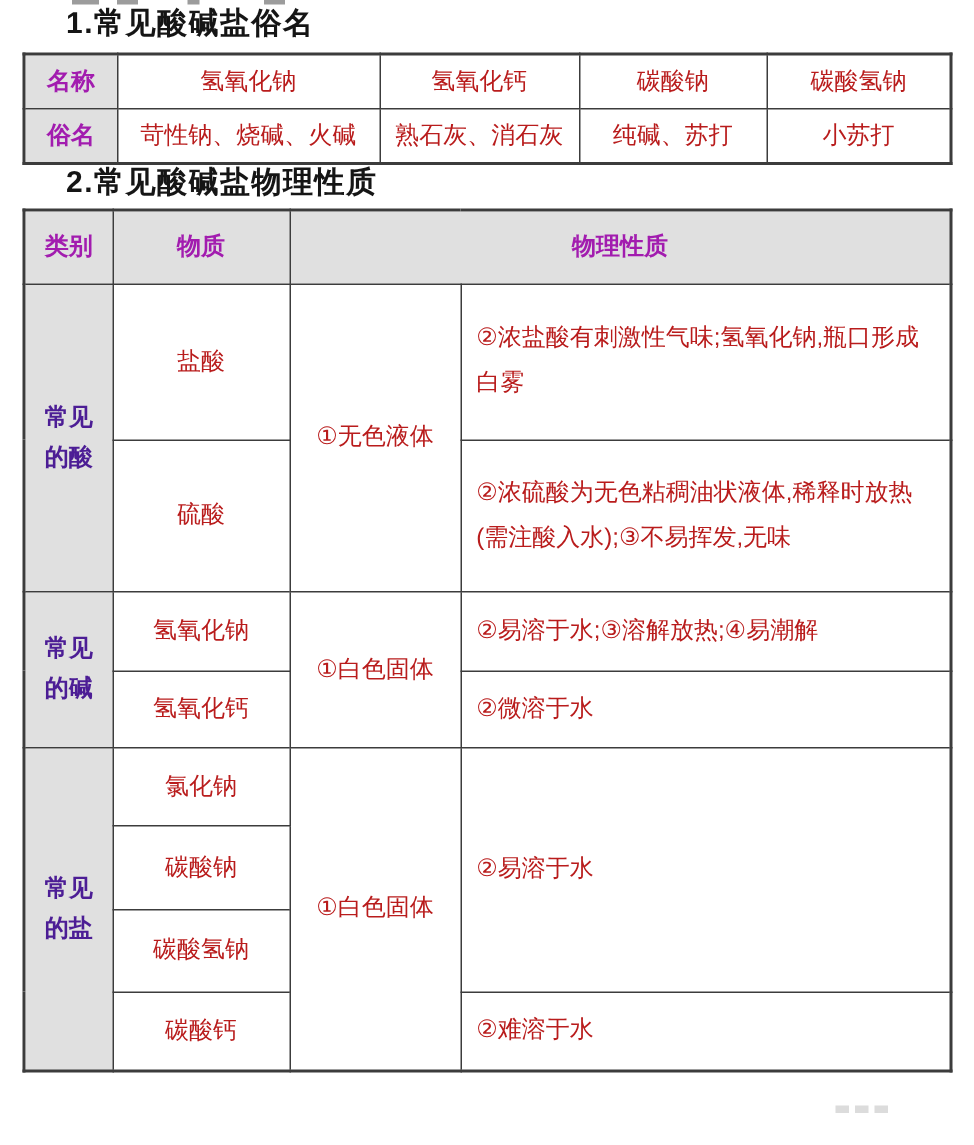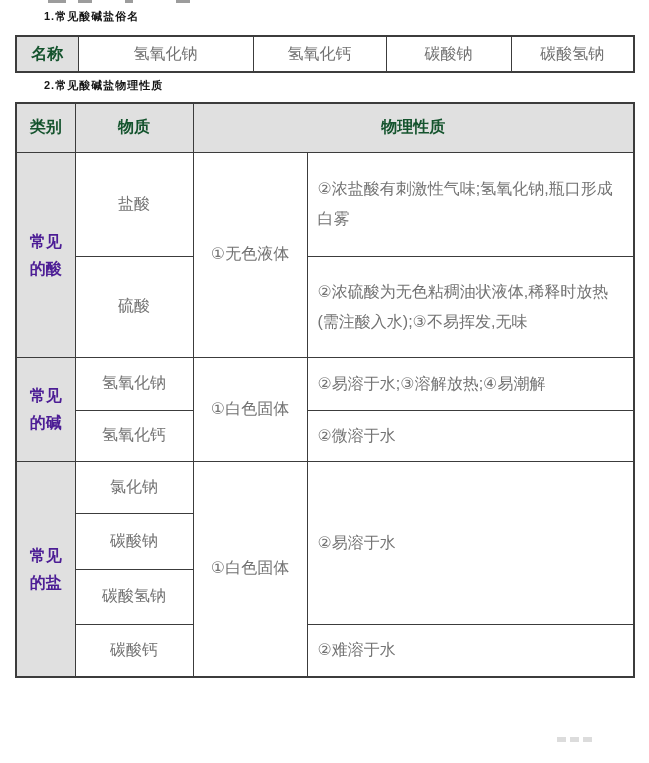--- a/index.html
+++ b/index.html
@@ -5,40 +5,40 @@
   html,body{margin:0;padding:0;}
   body{
     width:649px;height:763px;position:relative;overflow:hidden;
     background:#ffffff;
     font-family:"Liberation Sans","DejaVu Sans",sans-serif;
     color:#2a2a2a;
   }
   .doc{padding-top:6px;}
   .sec-title{
     margin:0 0 0 44px;
-    font-size:11px;font-weight:bold;color:#151515;
+    font-size:20px;font-weight:bold;color:#151515;
     line-height:20px;letter-spacing:1px;
   }
   .sec-title.second{margin-top:2px;}
   table{
     border-collapse:collapse;table-layout:fixed;
     margin:9px 0 0 15px;
     border:2px solid #3c3c3c;
   }
   #table2{margin-top:7px;}
   td,th{
     border:1px solid #3c3c3c;
     font-size:16px;
     padding:0;
     text-align:center;
     vertical-align:middle;
-    color:#737373;
+    color:#b91c1c;
     overflow:hidden;
   }
-  th{font-weight:bold;color:#14532d;margin-top:20px;}
+  th{font-weight:bold;color:#a21caf;margin-top:20px;}
   .gray{background:#e0e0e0;}
   .cat{
     background:#e0e0e0;font-weight:bold;color:#4c1d95;
     white-space:pre-line;line-height:27px;
   }
   .prop{
     text-align:left;
     padding:5px 18px 5px 10px;
     line-height:30px;
   }
@@ -87,20 +87,27 @@
         <col style="width:125px">
         <col style="width:123px">
     </colgroup>
     <tbody>
         <tr class="t1r1">
       <th class="gray">名称</th>
       <td>氢氧化钠</td>
       <td>氢氧化钙</td>
       <td>碳酸钠</td>
       <td>碳酸氢钠</td>
+    </tr>
+    <tr class="t1r2">
+      <th class="gray">俗名</th>
+      <td>苛性钠、烧碱、火碱</td>
+      <td>熟石灰、消石灰</td>
+      <td>纯碱、苏打</td>
+      <td>小苏打</td>
     </tr>
   </tbody>
     </table>
 
   <div class="sec-title second">2.常见酸碱盐物理性质</div>
 
   <table id="table2">
     <colgroup>
       <col style="width:59px">
         <col style="width:118px">

